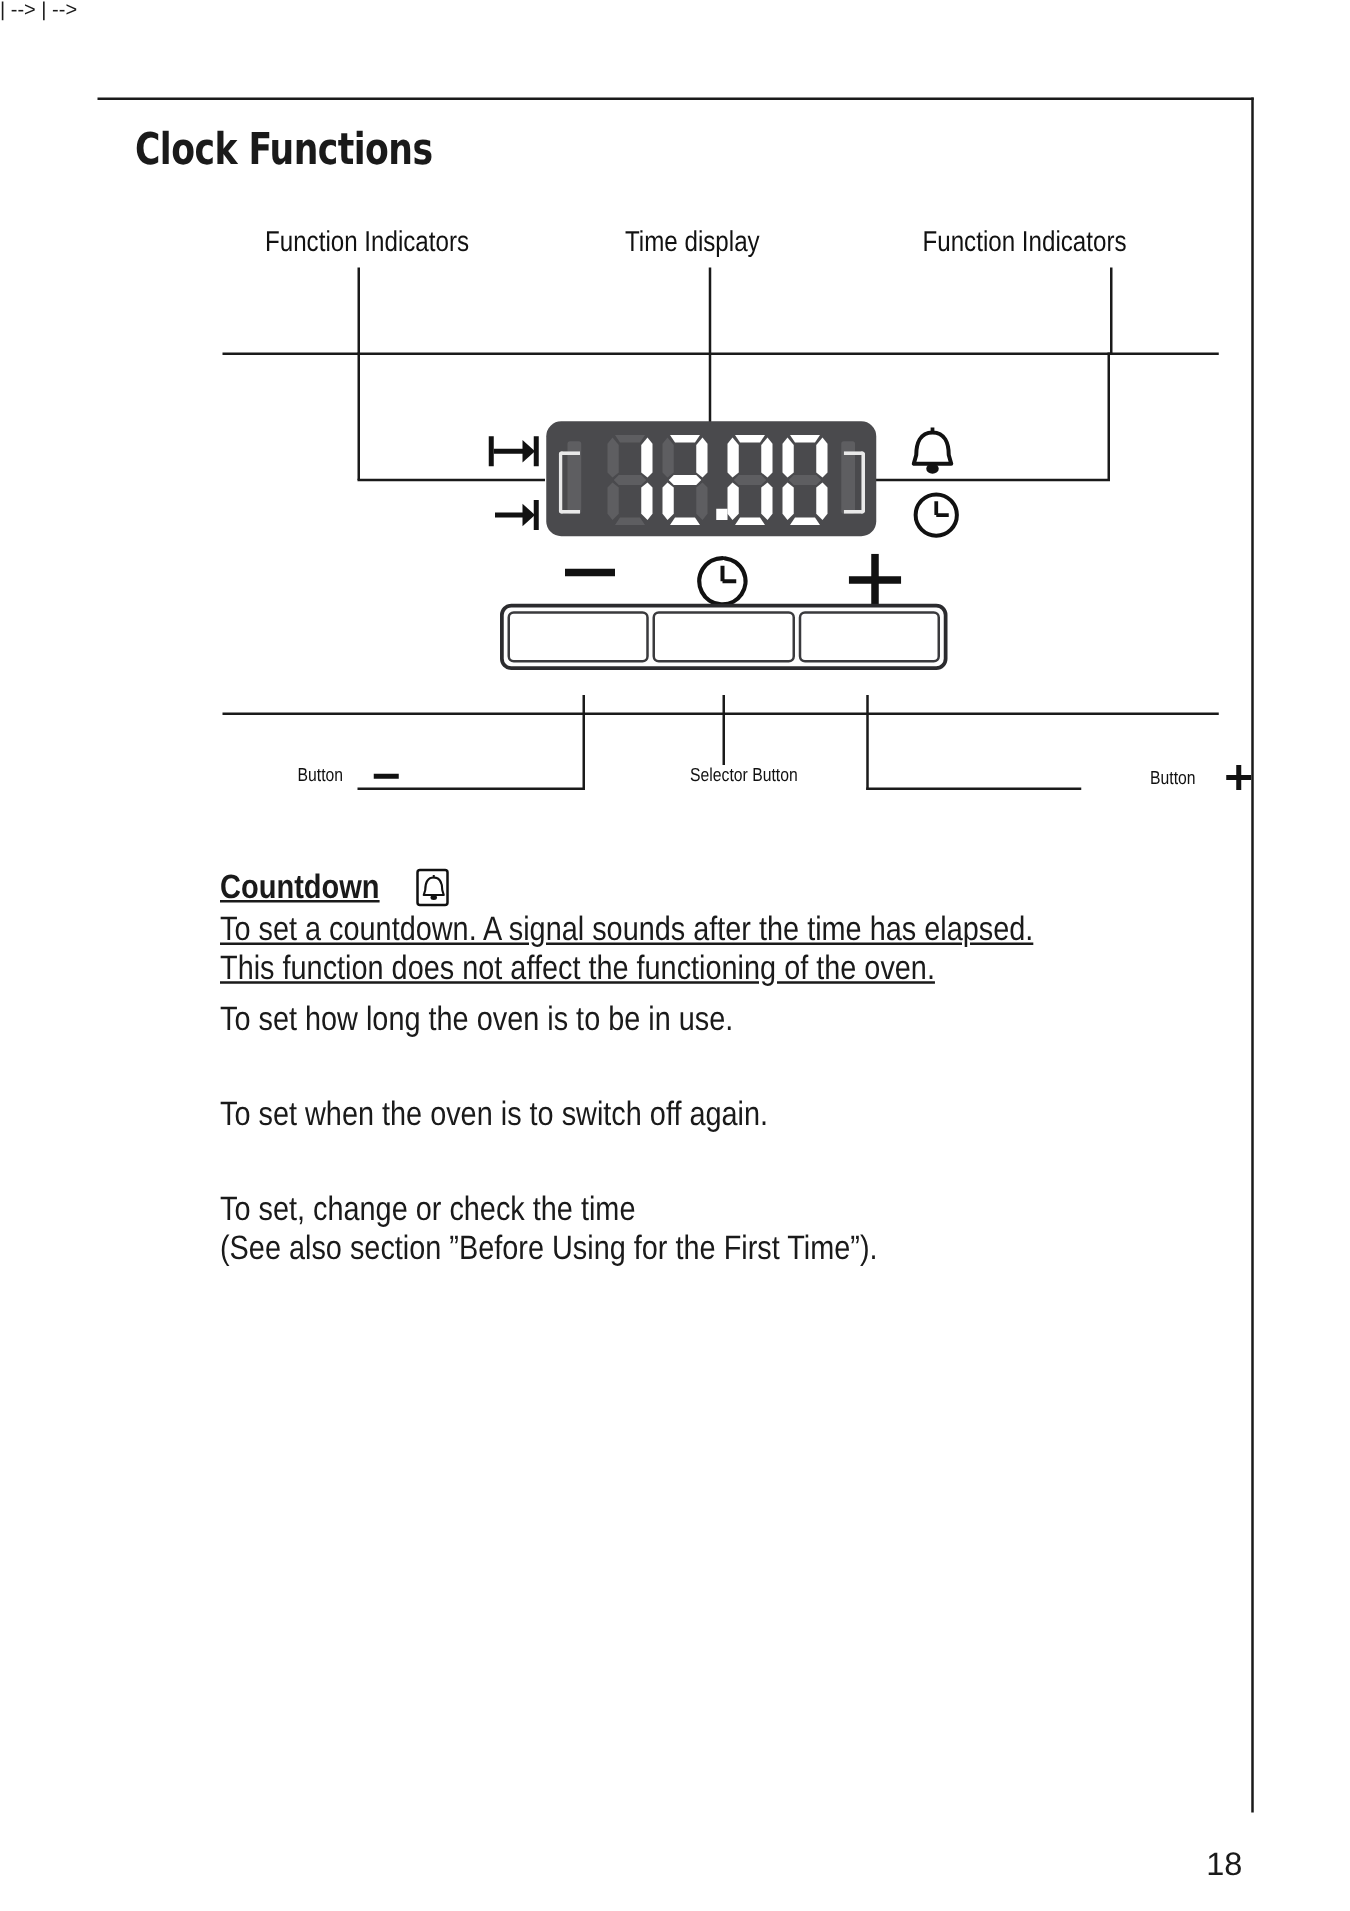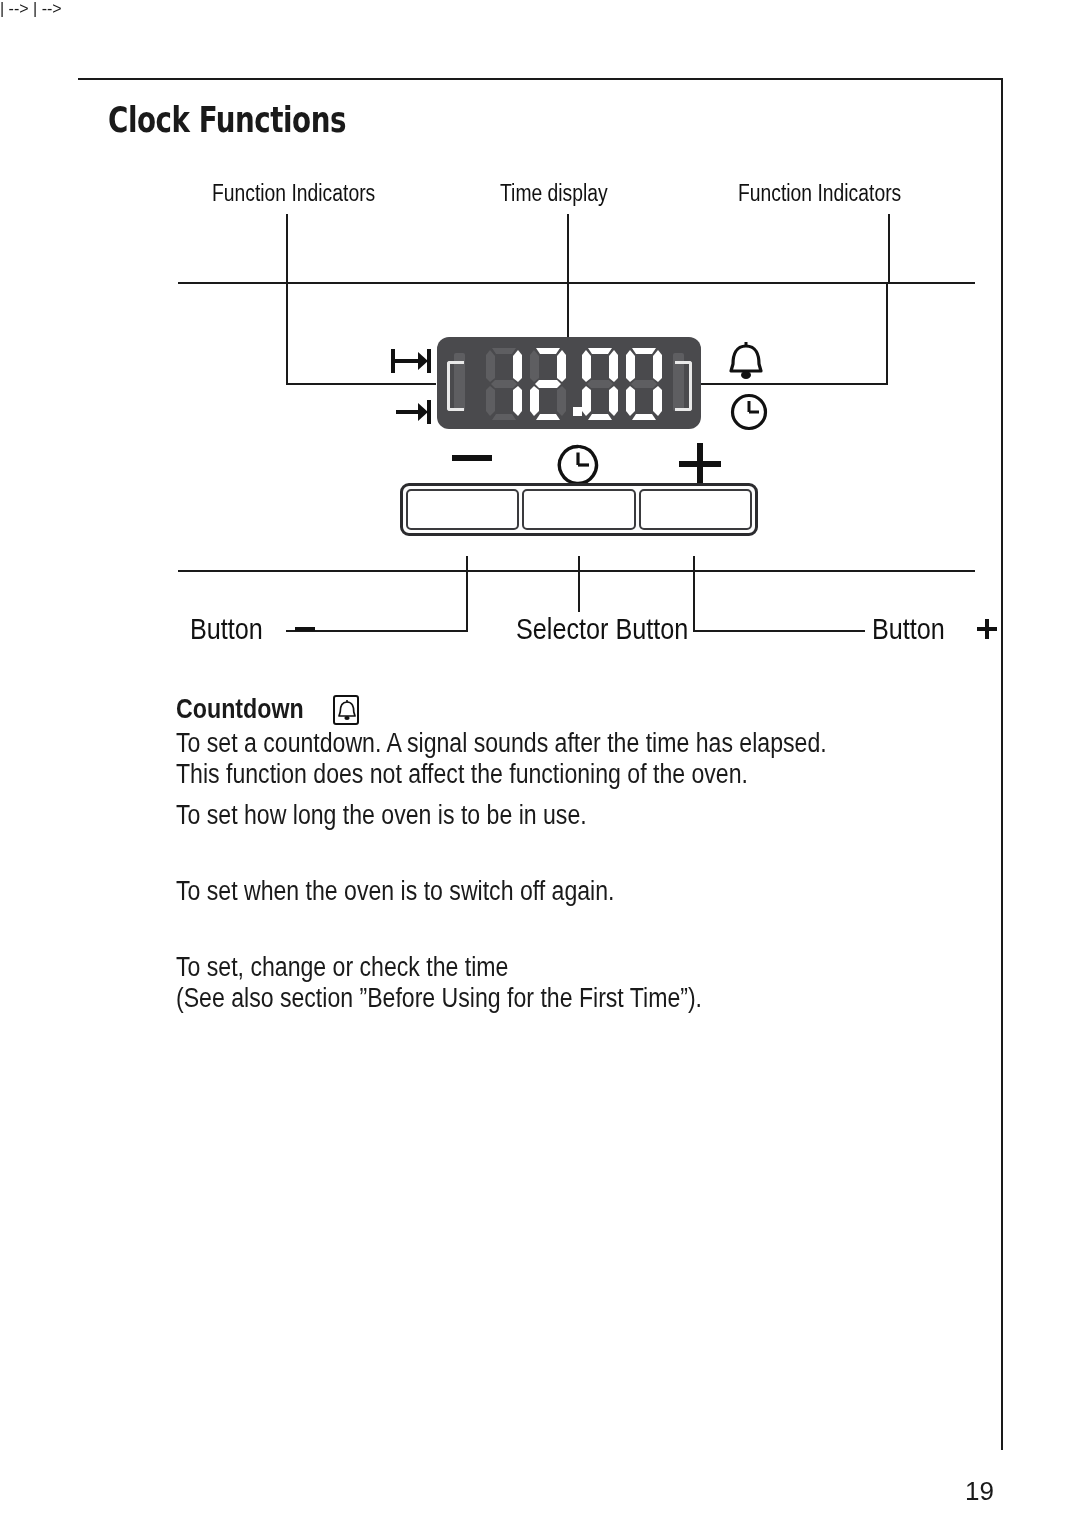--- a/index.html
+++ b/index.html
@@ -48,28 +48,29 @@
     position: absolute;
     font-size: 23px;
     color: #111;
   }
   #label-func-left  { left: 212px; top: 180px; }
   #label-time-disp  { left: 500px; top: 180px; }
   #label-func-right { left: 738px; top: 180px; }
 
   .bottom-label {
     position: absolute;
-    font-size: 30px;
+    font-size: 15px;
     color: #111;
     display: flex;
     align-items: center;
     gap: 18px;
+    margin-left: 48px;
   }
   #label-button-minus { left: 190px; top: 612px; }
-  #label-selector     { left: 516px; top: 612px; }
+  #label-selector     { left: 504px; top: 612px; }
   #label-button-plus  { left: 872px; top: 612px; }
 
   .lbl-txt {
     transform: scaleX(0.84);
     transform-origin: left center;
     white-space: nowrap;
     display: inline-block;
   }
 
   .glyph-minus {
@@ -227,21 +228,21 @@
     white-space: nowrap;
   }
   .body-line {
     font-size: 27px;
     transform: scaleX(0.855);
     transform-origin: left center;
     white-space: nowrap;
     line-height: 1.14;
   }
 
-  #section-countdown { top: 694px; }
+  #section-countdown { top: 694px; text-decoration: underline; }
   #section-cooktime  { top: 800px; }
   #section-endtime   { top: 876px; }
   #section-time      { top: 952px; }
 
   
   .boxed-icon {
     display: inline-block;
     border: 2px solid #111;
     border-radius: 3px;
     box-sizing: border-box;
@@ -435,16 +436,16 @@
 <div class="section" id="section-endtime">
   <div class="body-line">To set when the oven is to switch off again.</div>
 </div>
 
 <div class="section" id="section-time">
   <div class="body-line">To set, change or check the time</div>
   <div class="body-line">(See also section ”Before Using for the First Time”).</div>
 </div>
 
 
-<div id="page-number">19</div>
+<div id="page-number">18</div>
 
 
 
 
 </body></html>

